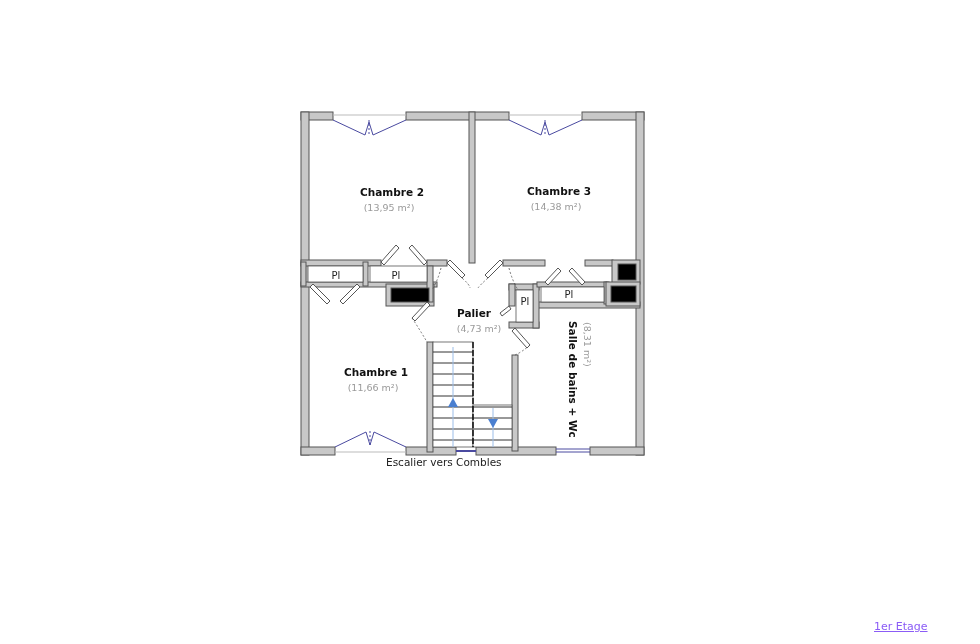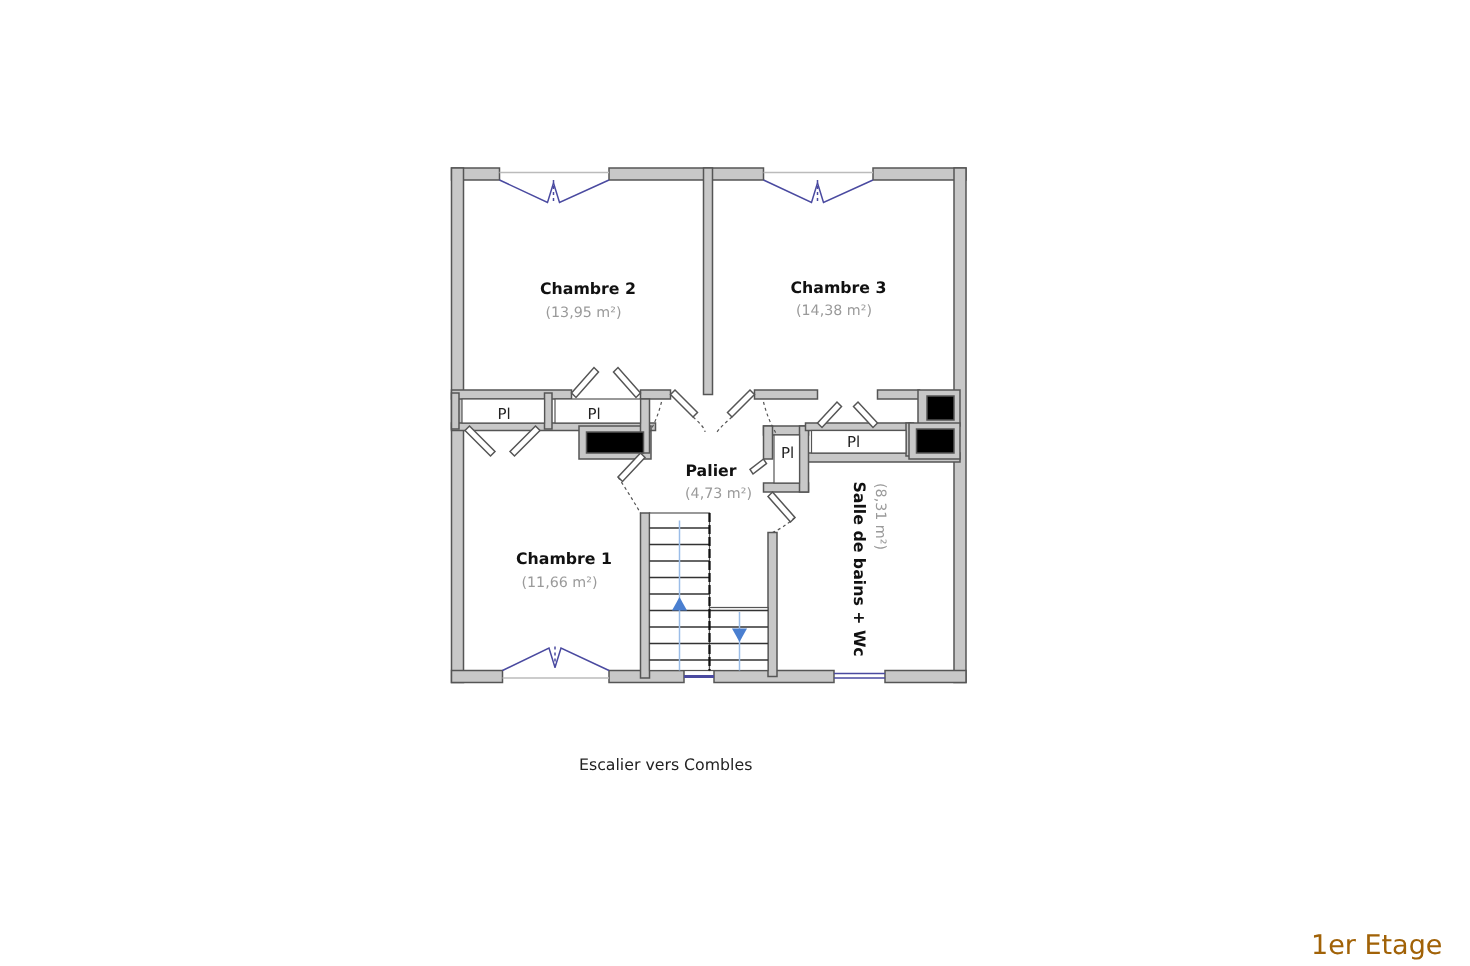--- a/index.html
+++ b/index.html
@@ -2,21 +2,21 @@
 <html><head>
 <meta charset="utf-8">
 <style>
   html, body { margin: 0; padding: 0; background: #ffffff; }
   body { width: 980px; height: 644px; position: relative; overflow: hidden; font-family: "DejaVu Sans", sans-serif; }
   #plan { position: absolute; left: 0; top: 0; }
   .room-name { font-family: "DejaVu Sans", sans-serif; font-size: 10.5px; font-weight: bold; fill: #111; }
   .room-area { font-family: "DejaVu Sans", sans-serif; font-size: 9.5px; fill: #9a9a9a; }
   .closet-label { font-family: "DejaVu Sans", sans-serif; font-size: 10px; fill: #222; }
   .caption { position: absolute; font-family: "DejaVu Sans", sans-serif; font-size: 10.5px; color: #222; white-space: nowrap; }
-  .floor-label { position: absolute; font-family: "DejaVu Sans", sans-serif; font-size: 18px; color: #a16207; white-space: nowrap; }
+  .floor-label { position: absolute; font-family: "DejaVu Sans", sans-serif; font-size: 11px; color: #8b5cf6; white-space: nowrap; text-decoration: underline; }
 </style>
 </head>
 <body>
 
 <svg id="plan" width="980" height="644" viewBox="0 0 980 644">
 
   <g fill="#c8c8c8" stroke="#555" stroke-width="1">
 
     <rect x="301" y="112" width="32" height="8"></rect>
     <rect x="406" y="112" width="103" height="8"></rect>
@@ -177,14 +177,14 @@
   </g>
 
   <g>
     <text class="closet-label" x="336" y="279" text-anchor="middle">Pl</text>
     <text class="closet-label" x="396" y="279" text-anchor="middle">Pl</text>
     <text class="closet-label" x="525" y="305" text-anchor="middle">Pl</text>
     <text class="closet-label" x="569" y="298" text-anchor="middle">Pl</text>
   </g>
 </svg>
 
-<div class="caption" style="left:386px; top:456px;margin-top:48px;">Escalier vers Combles</div>
+<div class="caption" style="left:386px; top:456px;">Escalier vers Combles</div>
 <div class="floor-label" style="left:874px; top:620px;">1er Etage</div>
 
 </body></html>

